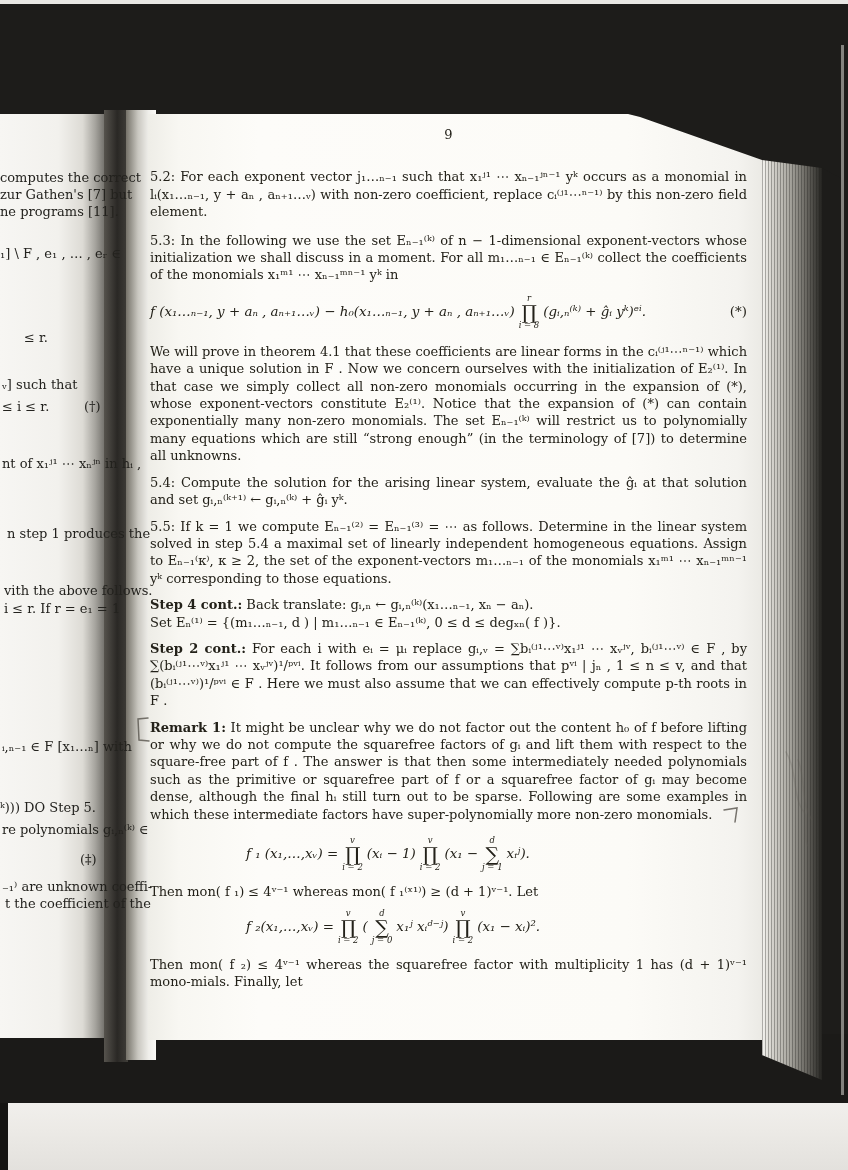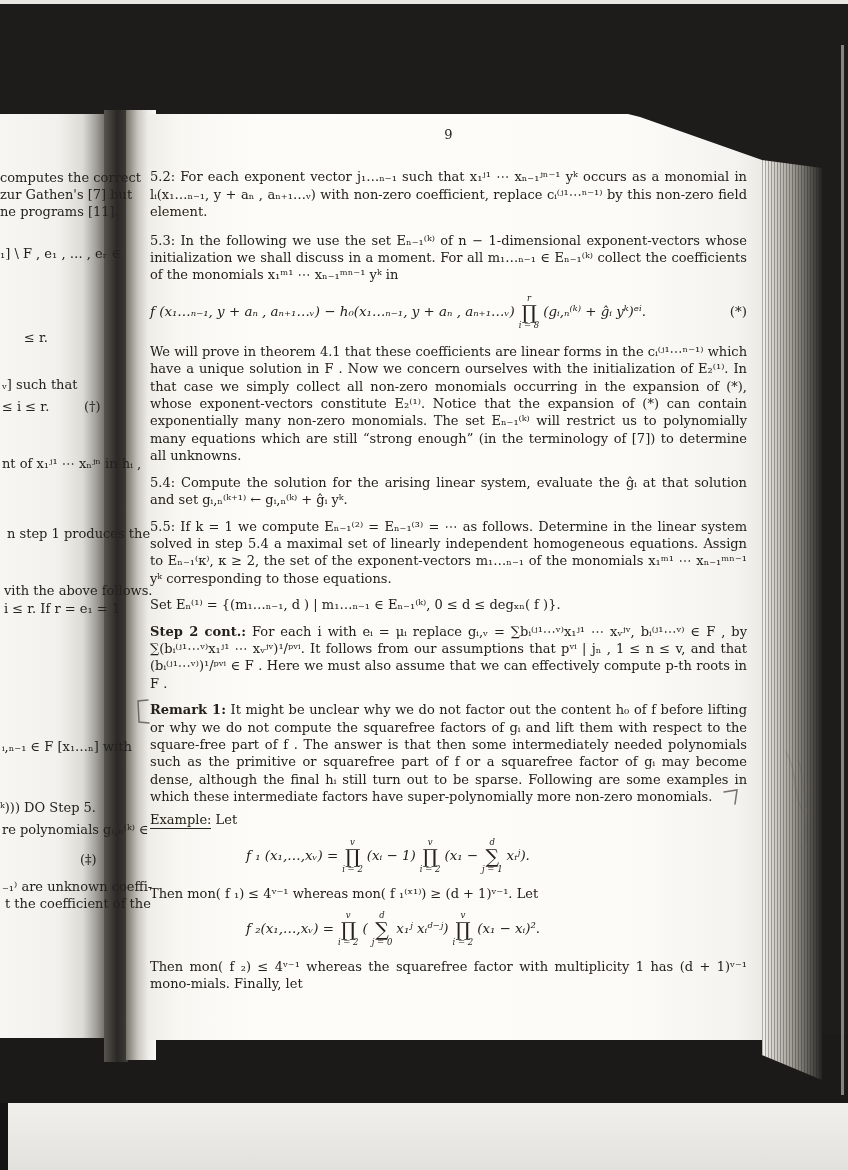--- a/index.html
+++ b/index.html
@@ -104,43 +104,43 @@
       <span>(gᵢ,ₙ⁽ᵏ⁾ + ĝᵢ yᵏ)ᵉⁱ.</span>
       <span class="eq-tag">(*)</span>
     </div>
 
     <p class="para">We will prove in theorem 4.1 that these coefficients are linear forms in the cᵢ⁽ʲ¹⋯ⁿ⁻¹⁾ which have a unique solution in F .  Now we concern ourselves with the initialization of E₂⁽¹⁾.  In that case we simply collect all non-zero monomials occurring in the expansion of (*), whose exponent-vectors constitute E₂⁽¹⁾.  Notice that the expansion of (*) can contain exponentially many non-zero monomials.  The set Eₙ₋₁⁽ᵏ⁾ will restrict us to polynomially many equations which are still “strong enough” (in the terminology of [7]) to determine all unknowns.</p>
 
     <p class="para">5.4: Compute the solution for the arising linear system, evaluate the ĝᵢ at that solution and set gᵢ,ₙ⁽ᵏ⁺¹⁾ ← gᵢ,ₙ⁽ᵏ⁾ + ĝᵢ yᵏ.</p>
 
     <p class="para">5.5: If k = 1 we compute Eₙ₋₁⁽²⁾ = Eₙ₋₁⁽³⁾ = ⋯ as follows.  Determine in the linear system solved in step 5.4 a maximal set of linearly independent homogeneous equations.  Assign to Eₙ₋₁⁽κ⁾, κ ≥ 2, the set of the exponent-vectors m₁…ₙ₋₁ of the monomials x₁ᵐ¹ ⋯ xₙ₋₁ᵐⁿ⁻¹ yᵏ corresponding to those equations.</p>
 
+    <p class="para" style="margin-bottom:0">
+      <span class="blabel">Step 4 cont.:</span>
+      <span>Back translate:  gᵢ,ₙ ← gᵢ,ₙ⁽ᵏ⁾(x₁…ₙ₋₁, xₙ − aₙ).</span>
+    </p>
     <p class="para">Set Eₙ⁽¹⁾ = {(m₁…ₙ₋₁, d ) | m₁…ₙ₋₁ ∈ Eₙ₋₁⁽ᵏ⁾, 0 ≤ d ≤ degₓₙ( f )}.</p>
 
     <p class="para">
       <span class="blabel">Step 2 cont.:</span>
       <span>For each i with eᵢ = μᵢ replace gᵢ,ᵥ = ∑bᵢ⁽ʲ¹⋯ᵛ⁾x₁ʲ¹ ⋯ xᵥʲᵛ, bᵢ⁽ʲ¹⋯ᵛ⁾ ∈ F , by ∑(bᵢ⁽ʲ¹⋯ᵛ⁾x₁ʲ¹ ⋯ xᵥʲᵛ)¹/ᵖᵛⁱ.  It follows from our assumptions that pᵛⁱ | jₙ , 1 ≤ n ≤ v, and that (bᵢ⁽ʲ¹⋯ᵛ⁾)¹/ᵖᵛⁱ ∈ F .  Here we must also assume that we can effectively compute p-th roots in F .</span>
     </p>
 
 
     <p class="para remark-wrap" style="margin-bottom:5px">
       <svg style="position:absolute;left:-15px;top:-3px" width="15" height="27" viewBox="0 0 15 27">
         <path class="pencil" d="M13 2 L3 3 L4 24 L14 25"></path>
       </svg>
       <span class="blabel">Remark 1:</span>
       <span>It might be unclear why we do not factor out the content h₀ of f  before lifting or why we do not compute the squarefree factors of gᵢ and lift them with respect to the square-free part of f .  The answer is that then some intermediately needed polynomials such as the primitive or squarefree part of f  or a squarefree factor of gᵢ may become dense, although the final hᵢ still turn out to be sparse.  Following are some examples in which these intermediate factors have super-polynomially more non-zero monomials.</span>
       <svg class="inline-mark" width="18" height="18" viewBox="0 0 18 18">
         <path class="pencil" d="M2 4 L15 2 L13 16"></path>
       </svg>
     </p>
 
-    <p class="para" style="margin-bottom:2px">
-      <span class="example-u">Example:</span>
-      <span> Let</span>
-    </p>
 
     <div class="eqrow eq-center">
       <span>f ₁ (x₁,…,xᵥ) =</span>
       <span class="bigop">
         <span class="lim">v</span>
         <span class="sym">∏</span>
         <span class="lim">i = 2</span>
       </span>
       <span>(xᵢ − 1)</span>
       <span class="bigop">

